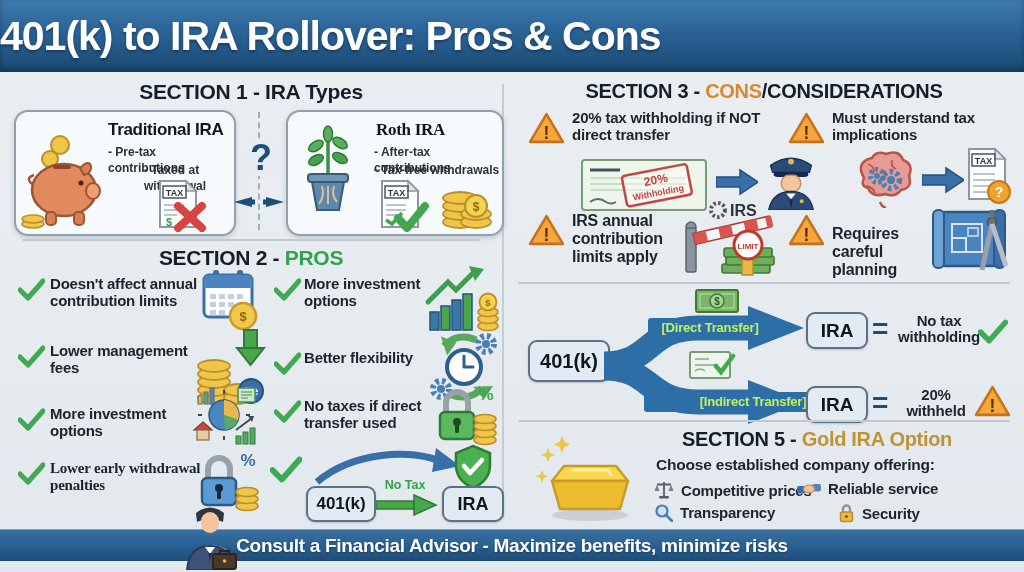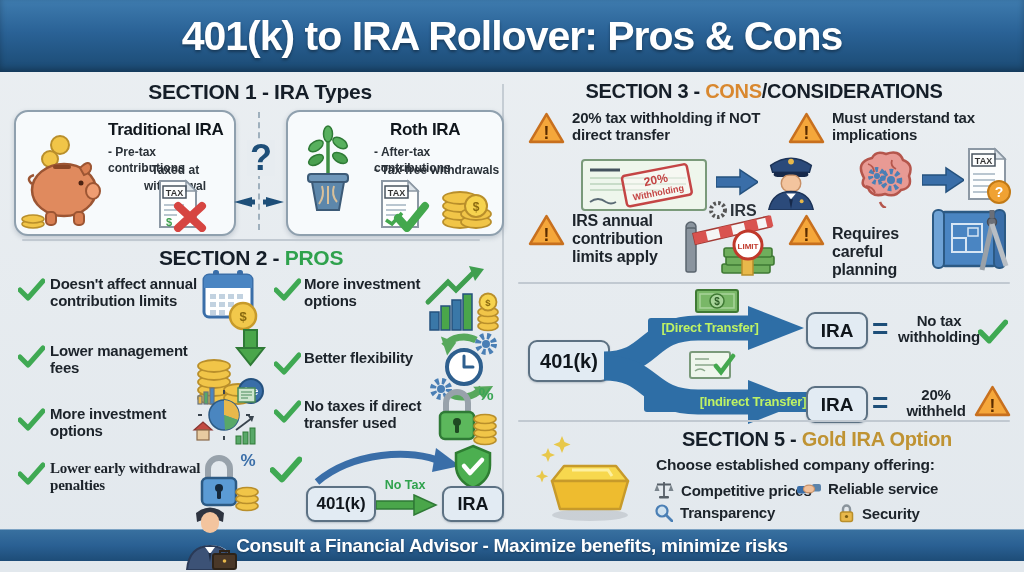--- a/index.html
+++ b/index.html
@@ -1,19 +1,19 @@
 <!DOCTYPE html>
 <html><head>
 <meta charset="utf-8">
 <style>
   html,body{margin:0;padding:0;background:#d8dee4;font-family:"Liberation Sans",sans-serif;}
   .stage{position:relative;width:1024px;height:572px;overflow:hidden;background:linear-gradient(180deg,#ebeff2 0%,#e2e8ed 100%);}
   .abs{position:absolute;}
   .topbar{position:absolute;left:0;top:0;width:1024px;height:72px;background:linear-gradient(180deg,#3e7bae 0%,#2a6296 45%,#1b4a73 100%);box-shadow:inset 0 -3px 6px rgba(0,0,0,.25);}
-  .topbar h1{margin:0;line-height:72px;text-align:center;color:#fff;font-size:41px;font-weight:800;letter-spacing:-1px;text-shadow:0 2px 3px rgba(0,0,0,.35);}
+  .topbar h1{margin:0;line-height:72px;text-align:left;color:#fff;font-size:41px;font-weight:800;letter-spacing:-1px;text-shadow:0 2px 3px rgba(0,0,0,.35);}
   .bottombar{position:absolute;left:0;top:529px;width:1024px;height:31px;background:linear-gradient(180deg,#38709f 0%,#2a6093 50%,#1d4c77 100%);border-top:1px solid #7da3c4;}
   .bottombar .txt{line-height:31px;text-align:center;color:#fff;font-size:19px;font-weight:800;letter-spacing:-.3px;text-shadow:0 1px 2px rgba(0,0,0,.35);}
   .shead{position:absolute;font-weight:800;font-size:20px;color:#151e28;letter-spacing:-.3px;text-align:center;white-space:nowrap;}
   .hl-green{color:#2fa24d;} .hl-orange{color:#d9882f;} .hl-gold{color:#bf9333;}
   .lbl{position:absolute;font-weight:700;font-size:15px;line-height:1.13;color:#1c232a;letter-spacing:-.2px;}
   .card{position:absolute;background:#f7fafc;border:2px solid #8fa0ae;border-radius:14px;box-shadow:0 2px 5px rgba(50,70,90,.22);}
   .ctitle{position:absolute;font-size:17px;font-weight:800;color:#10161c;letter-spacing:-.3px;}
   .cpoint{position:absolute;font-size:12px;font-weight:600;color:#2a3138;line-height:1.35;}
   .divider{position:absolute;height:2px;background:#c1c9d1;border-radius:1px;}
   .vdivider{position:absolute;width:2px;background:#c5cdd4;}
@@ -30,21 +30,21 @@
 <body>
 
 <div class="stage">
 
   <header class="topbar">
     <h1>401(k) to IRA Rollover: Pros &amp; Cons</h1>
   </header>
 
   <div class="vdivider" style="left:502px;top:84px;height:434px;"></div>
 
-  <div class="shead" style="left:0;top:80px;width:502px;font-size:21px;padding-left:9px;">SECTION 1 - IRA Types</div>
+  <div class="shead" style="left:0;top:80px;width:502px;font-size:21px;">SECTION 1 - IRA Types</div>
 
   <div class="card" style="left:14px;top:110px;width:218px;height:122px;">
     <svg class="abs" style="left:4px;top:22px;" width="86" height="96" viewBox="0 0 86 96">
       <circle cx="40" cy="11" r="9" fill="#f1c548" stroke="#b98f2b" stroke-width="2"></circle>
       <circle cx="30" cy="25" r="8" fill="#f1c548" stroke="#b98f2b" stroke-width="2"></circle>
       <path d="M12,50 q-7,-6 2,-9" stroke="#9c5533" fill="none" stroke-width="2.5"></path>
       <ellipse cx="44" cy="56" rx="32" ry="26" fill="#e08a5e" stroke="#9c5533" stroke-width="2.5"></ellipse>
       <rect x="33" y="31" width="18" height="4" rx="2" fill="#8a4626"></rect>
       <path d="M60,34 q9,-9 11,-2 q1,7 -7,9 Z" fill="#d97f52" stroke="#9c5533" stroke-width="2"></path>
       <circle cx="61" cy="49" r="2.5" fill="#4a2212"></circle>
@@ -80,21 +80,21 @@
       <path d="M32,50 V12" stroke="#3f8f44" stroke-width="3.5"></path>
       <ellipse cx="32" cy="8" rx="4.5" ry="8" fill="#58b05e" stroke="#2f7a36" stroke-width="1.5"></ellipse>
       <ellipse cx="20" cy="20" rx="8" ry="4.5" fill="#58b05e" stroke="#2f7a36" stroke-width="1.5" transform="rotate(-32 20 20)"></ellipse>
       <ellipse cx="44" cy="17" rx="8" ry="4.5" fill="#58b05e" stroke="#2f7a36" stroke-width="1.5" transform="rotate(32 44 17)"></ellipse>
       <ellipse cx="20" cy="34" rx="8" ry="4.5" fill="#4aa050" stroke="#2f7a36" stroke-width="1.5" transform="rotate(-28 20 34)"></ellipse>
       <ellipse cx="44" cy="32" rx="8" ry="4.5" fill="#4aa050" stroke="#2f7a36" stroke-width="1.5" transform="rotate(28 44 32)"></ellipse>
       <rect x="12" y="48" width="40" height="8" rx="3" fill="#6f97ba" stroke="#3c5a77" stroke-width="2"></rect>
       <path d="M16,56 h32 l-5,28 h-22 Z" fill="#5d87ab" stroke="#3c5a77" stroke-width="2"></path>
       <path d="M26,60 q3,10 -3,18 M32,60 v18 M38,60 q-3,9 3,16" stroke="#d9c09a" fill="none" stroke-width="2"></path>
     </svg>
-    <div class="ctitle" style="left:102px;top:8px;">Roth IRA</div>
+    <div class="ctitle" style="left:88px;top:8px;font-family:Liberation Serif, serif;">Roth IRA</div>
     <div class="cpoint" style="left:86px;top:32px;">- After-tax contributions</div>
     <div class="cpoint" style="left:86px;top:50px;">- Tax-free withdrawals</div>
     <svg class="abs" style="left:88px;top:66px;" width="56" height="54" viewBox="0 0 56 54">
       <path d="M6,3 h26 l10,10 v36 h-36 Z" fill="#fdfefe" stroke="#8c98a4" stroke-width="2"></path>
       <path d="M32,3 l10,10 h-10 Z" fill="#dde4ea" stroke="#8c98a4" stroke-width="1.5"></path>
       <rect x="9" y="8" width="23" height="12" fill="none" stroke="#4a5560" stroke-width="1.5"></rect>
       <text x="20.5" y="17.5" text-anchor="middle" font-size="9" font-weight="800" fill="#333">TAX</text>
       <path d="M10,27 h20 M10,32 h20 M10,37 h13" stroke="#b9c6d0" stroke-width="2"></path>
       <path d="M10,42 l6,4 l10,-11" stroke="#43a84d" stroke-width="3.5" fill="none"></path>
       <path d="M22,40 l9,10 l18,-22" stroke="#43a84d" stroke-width="8" stroke-linecap="round" stroke-linejoin="round" fill="none"></path>

